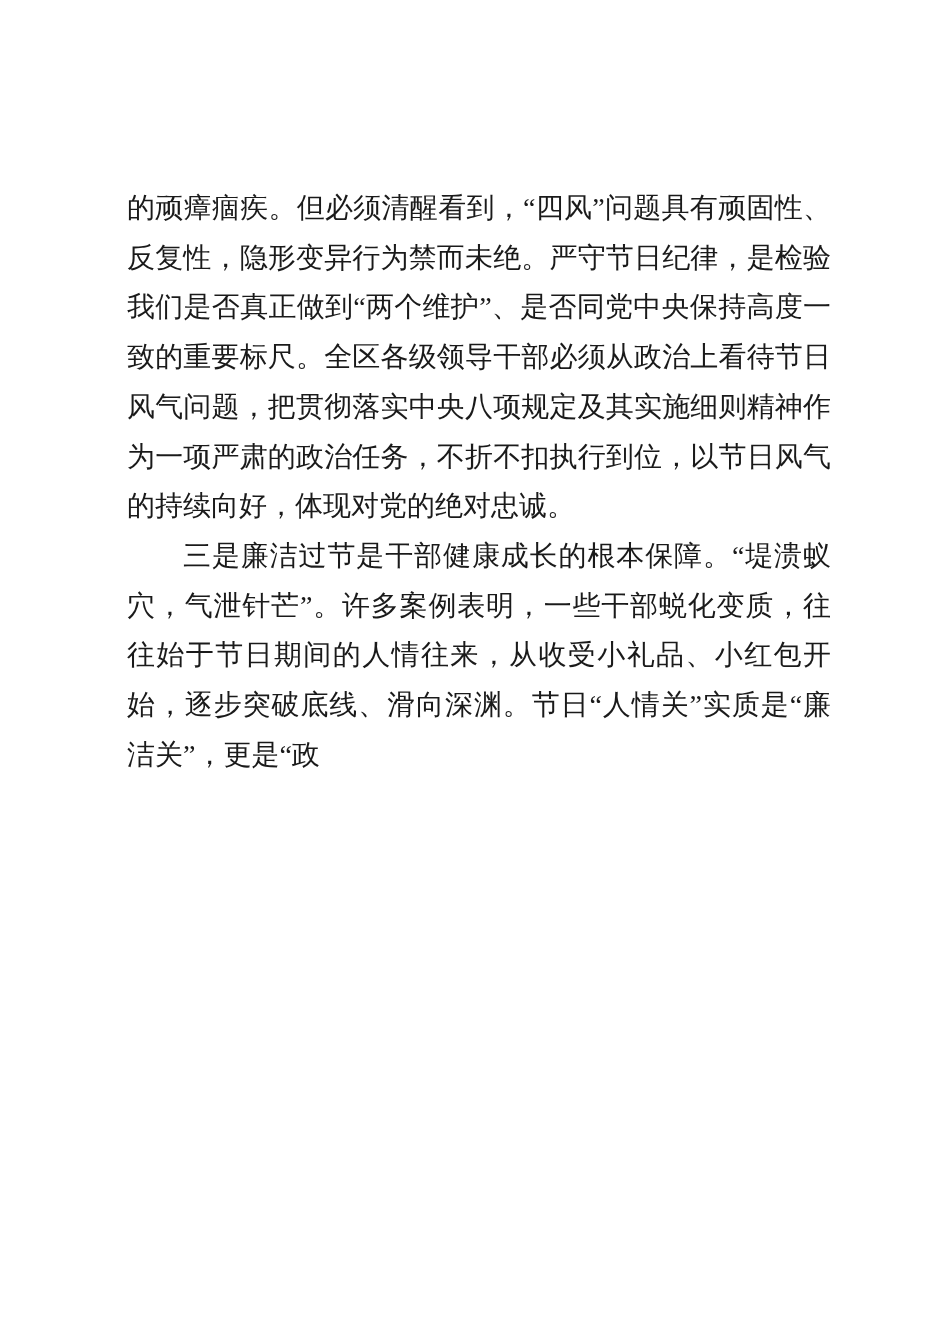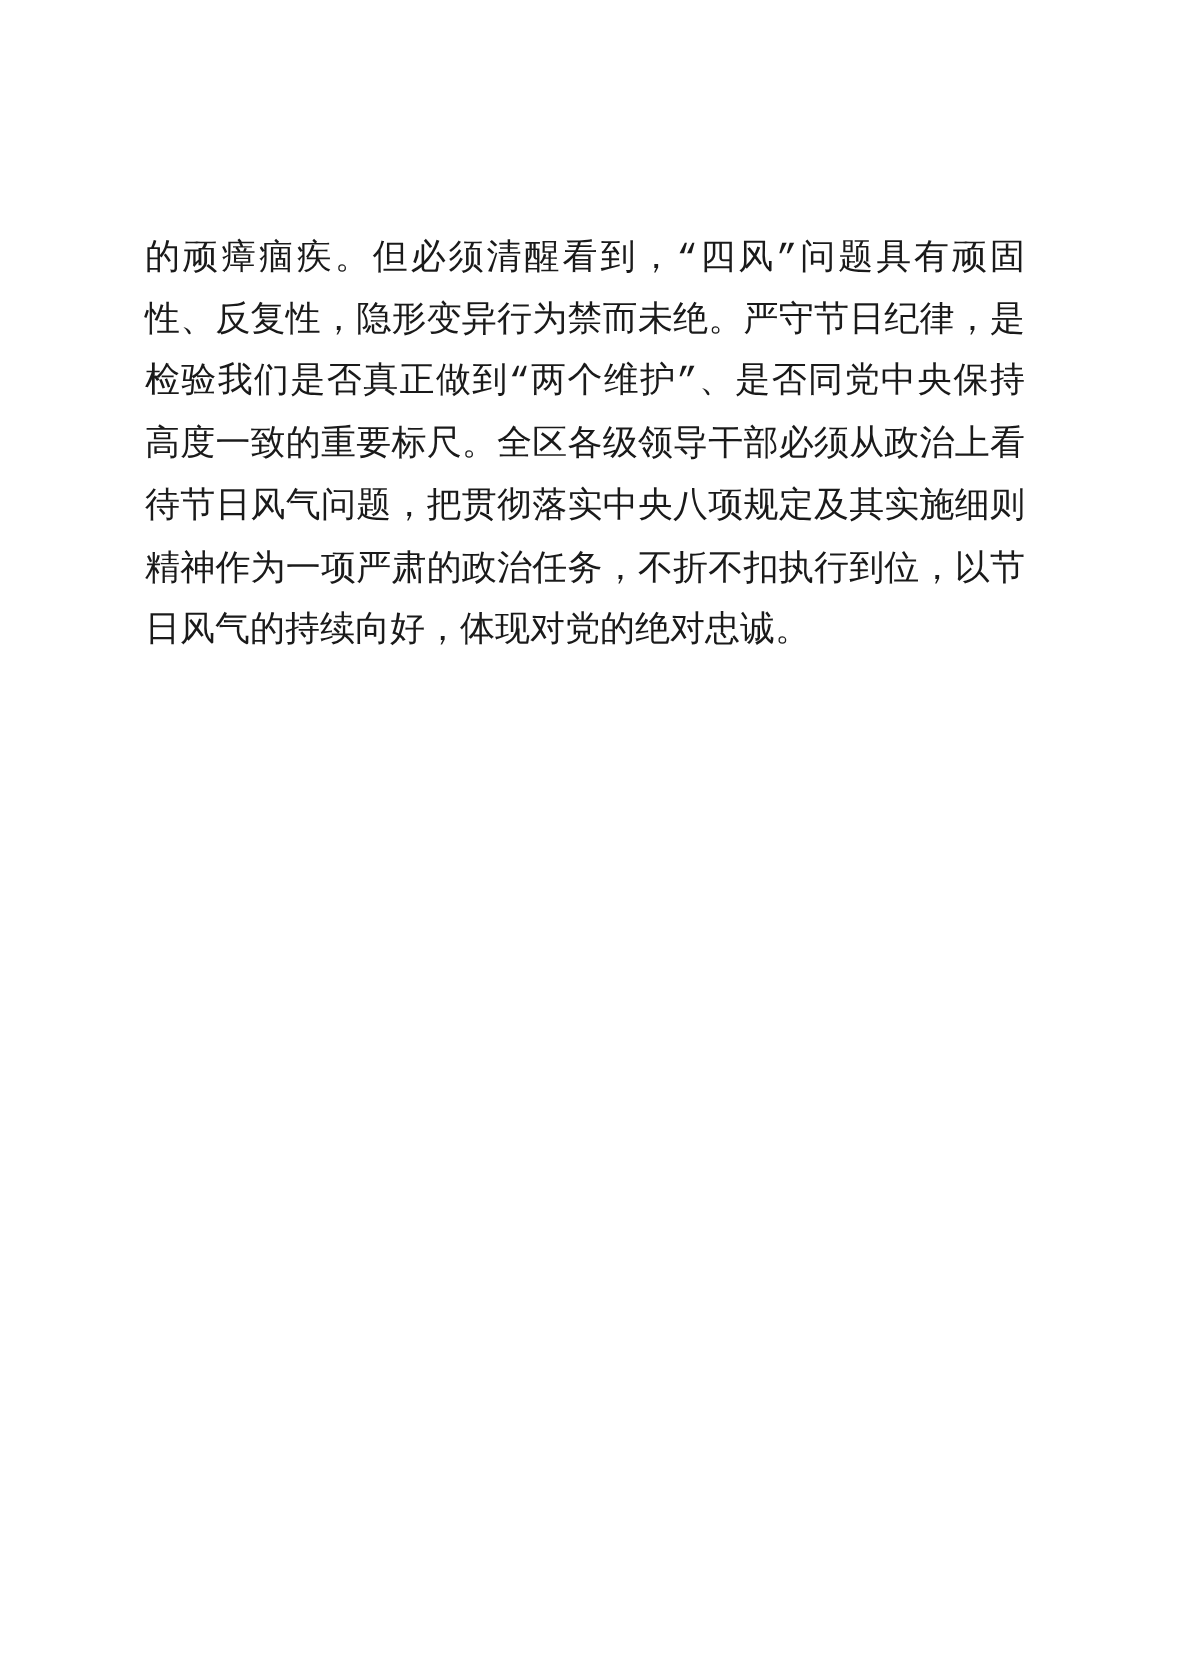--- a/index.html
+++ b/index.html
@@ -1,33 +1,34 @@
 <!DOCTYPE html>
 <html><head>
 <meta charset="utf-8">
 <style>
   html, body { margin: 0; padding: 0; background: #ffffff; }
   body { width: 950px; height: 1344px; position: relative; overflow: hidden; }
   .page {
     position: absolute;
-    left: 116px;
+    left: 127px;
     top: 183px;
     width: 704px;
     color: #1a1a1a;
-    font-family: Liberation Mono, monospace;
+    font-family: Liberation Serif, serif;
     font-size: 28px;
     line-height: 49.7px;
     letter-spacing: 0px;
   }
   .para {
     margin: 0;
     text-align: justify;
     text-align-last: left;
     word-break: break-all;
   }
   .para.indent { text-indent: 56px; }
 </style>
 </head>
 <body>
 
 <div class="page">
   <p class="para">的顽瘴痼疾。但必须清醒看到，“四风”问题具有顽固性、反复性，隐形变异行为禁而未绝。严守节日纪律，是检验我们是否真正做到“两个维护”、是否同党中央保持高度一致的重要标尺。全区各级领导干部必须从政治上看待节日风气问题，把贯彻落实中央八项规定及其实施细则精神作为一项严肃的政治任务，不折不扣执行到位，以节日风气的持续向好，体现对党的绝对忠诚。</p>
+  <p class="para indent">三是廉洁过节是干部健康成长的根本保障。“堤溃蚁穴，气泄针芒”。许多案例表明，一些干部蜕化变质，往往始于节日期间的人情往来，从收受小礼品、小红包开始，逐步突破底线、滑向深渊。节日“人情关”实质是“廉洁关”，更是“政</p>
 </div>
 
 </body></html>

